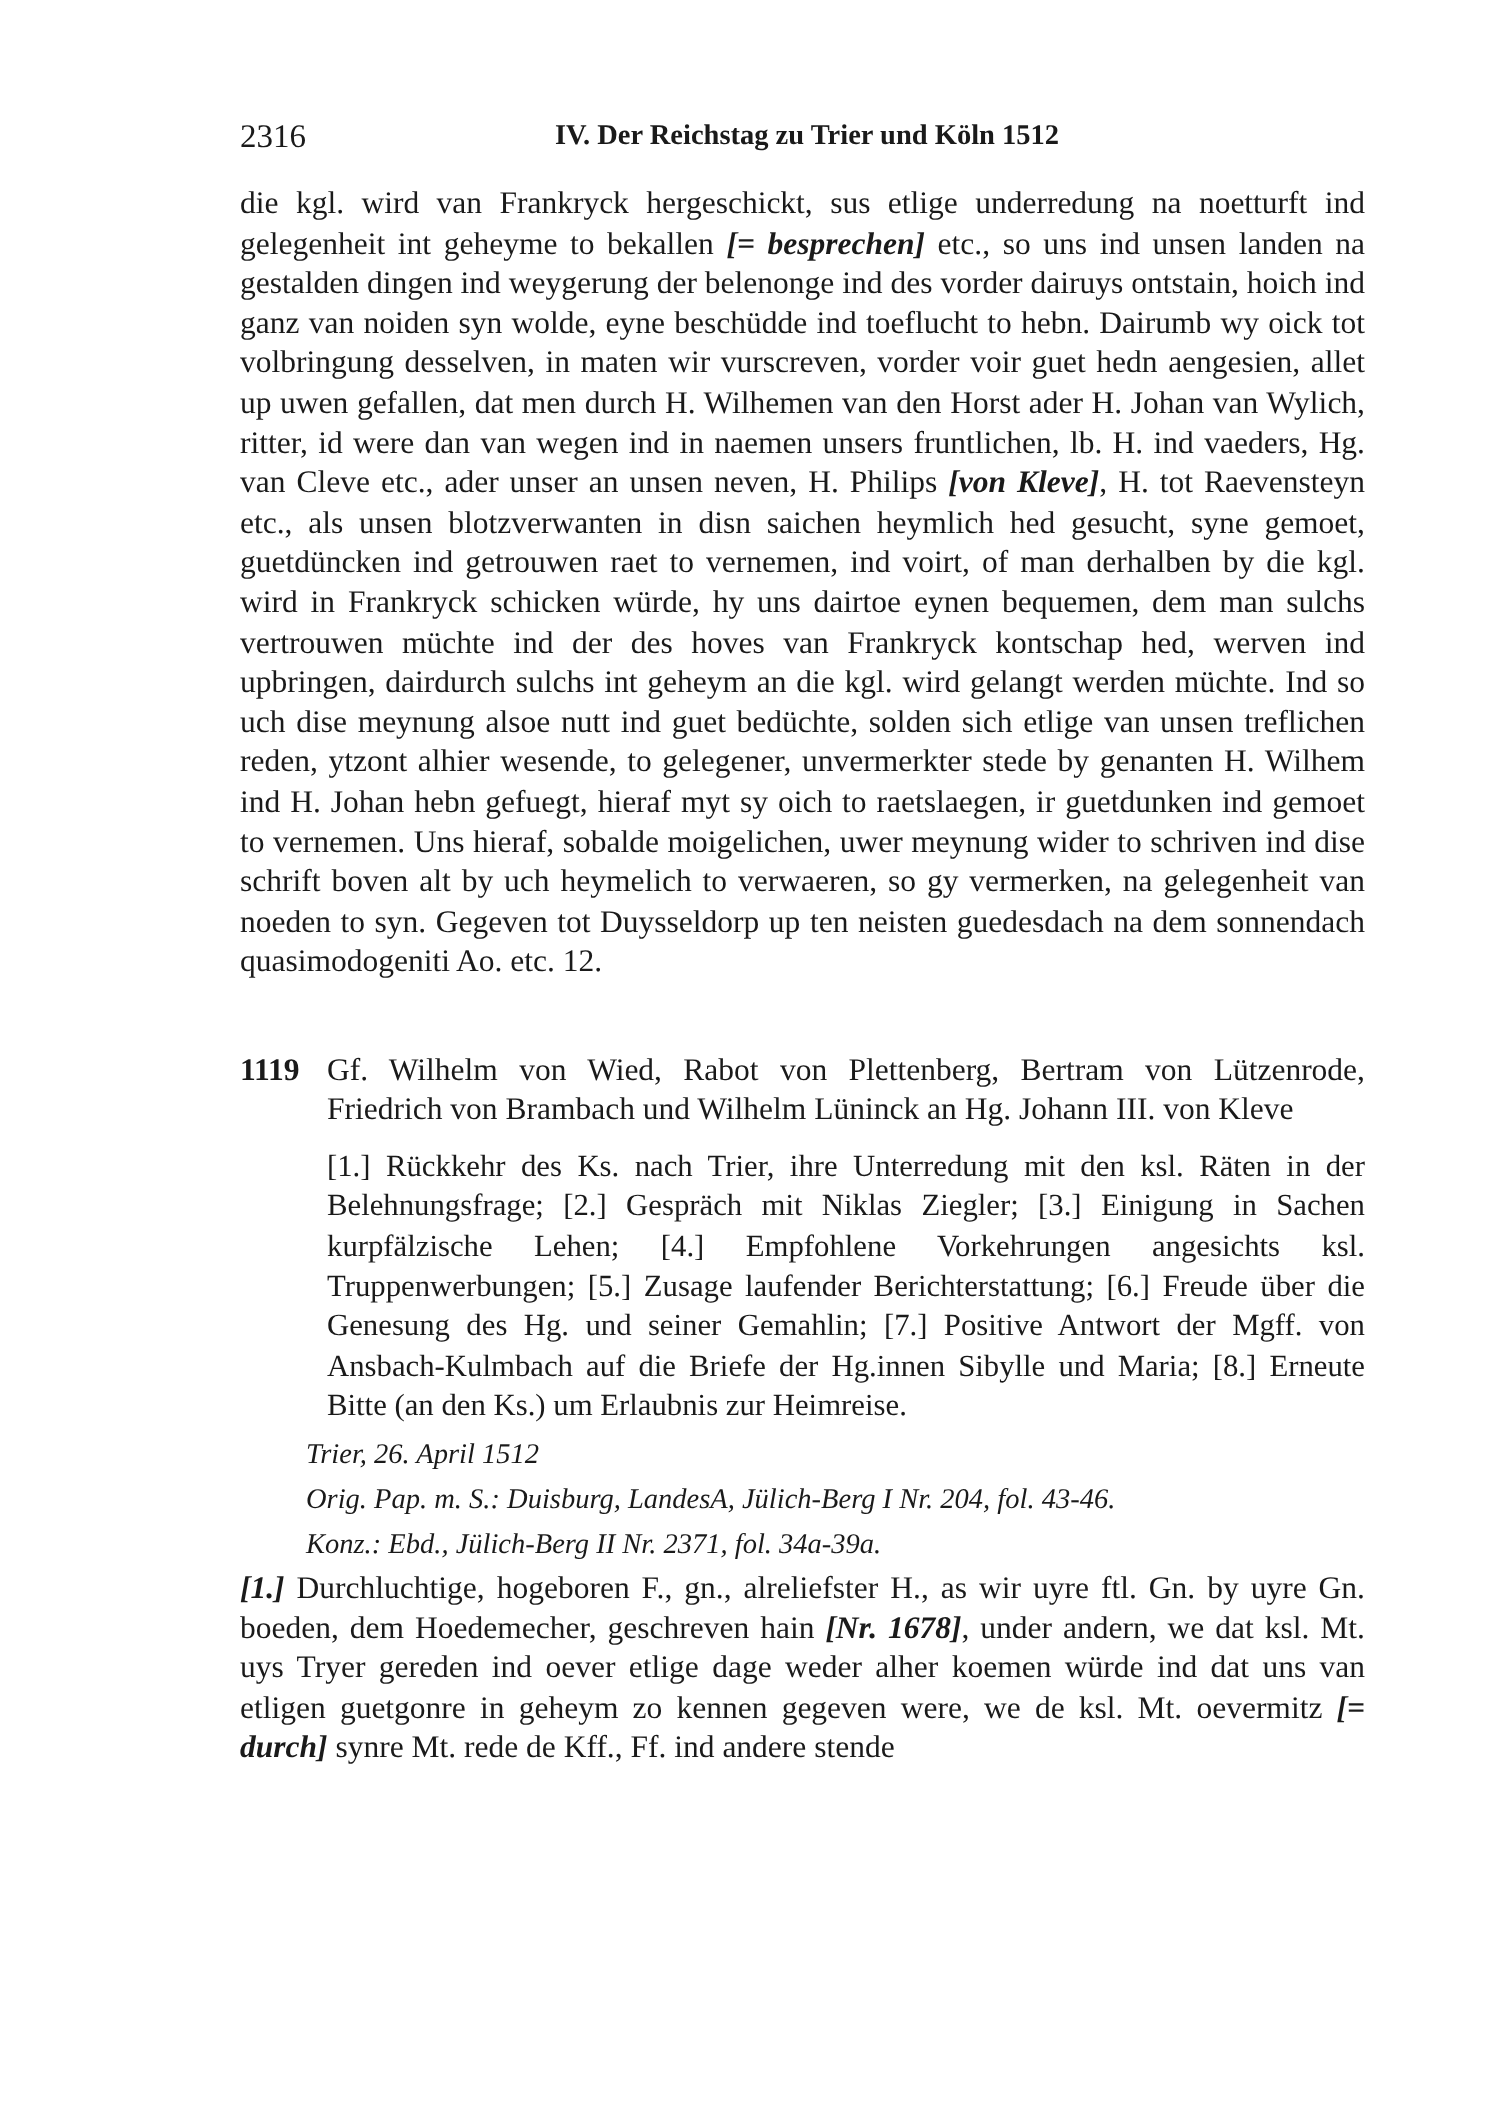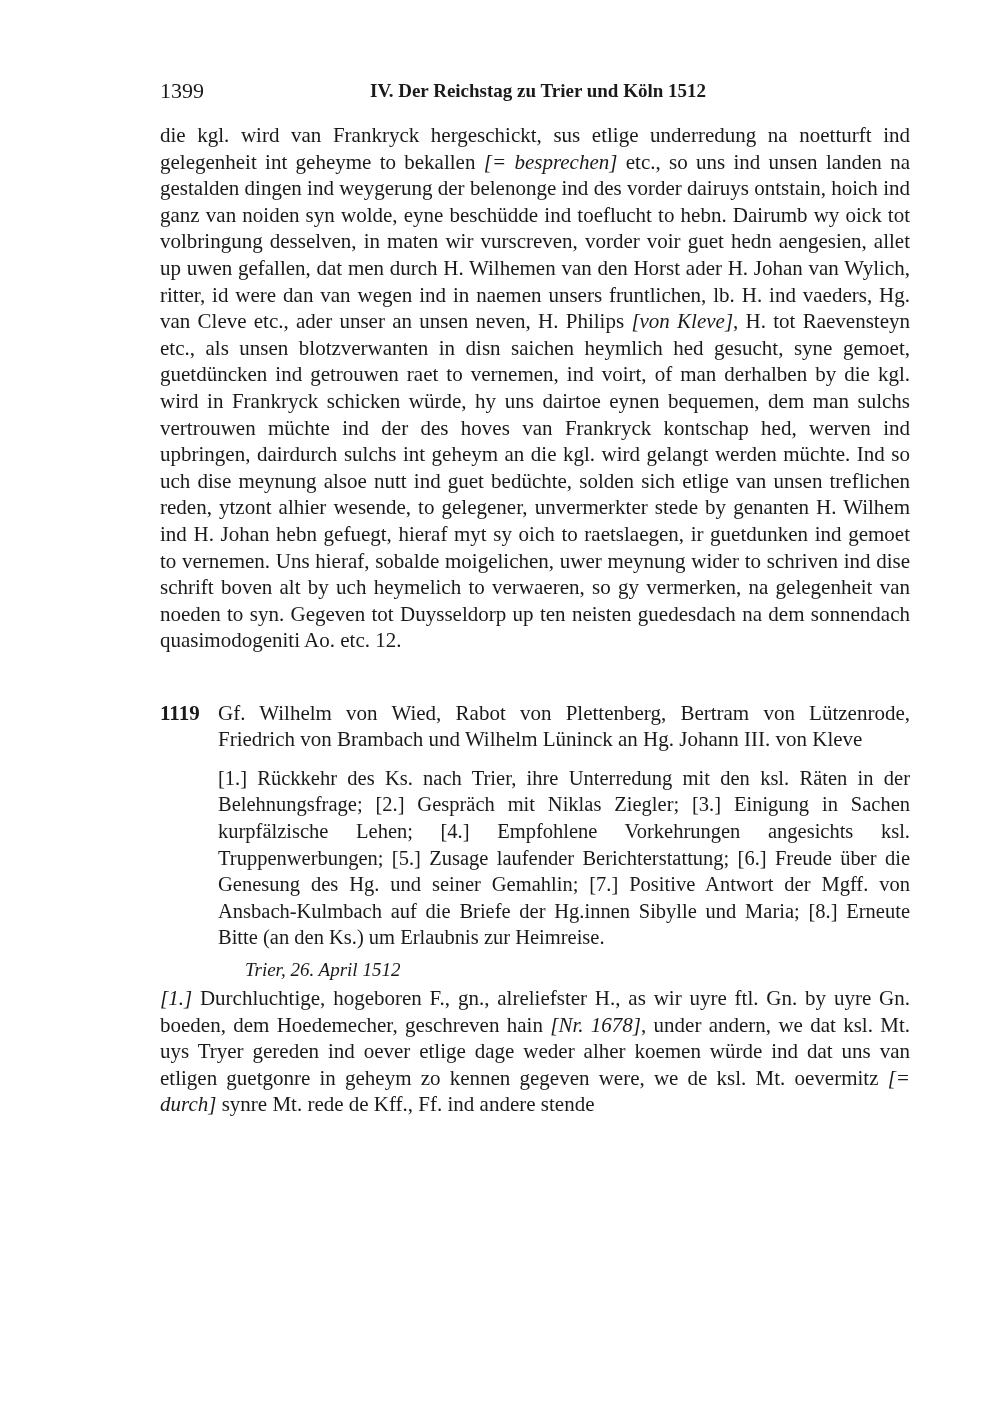--- a/index.html
+++ b/index.html
@@ -10,54 +10,56 @@
     }
     .page { position: absolute; left: 160px; top: 78px; width: 750px; }
     .running-head { position: relative; height: 30px; font-size: 21px; }
     .page-number { position: absolute; left: 0; top: 0; font-size: 22px; }
     .running-title { position: absolute; left: 210px; top: 2px; font-size: 19px; font-weight: bold; }
     .para {
       font-size: 21px; line-height: 26.6px; text-align: justify;
       margin: 0; hyphens: manual;
     }
     .para-1 { margin-top: 14px; }
-    .para i, .regest i { font-style: italic; }
+    .para i, .regest i { font-style: italic; font-weight: bold; }
     .entry { margin-top: 46px; position: relative; }
     .entry-number {
       position: absolute; left: 0; top: 0; font-weight: bold; font-size: 21px;
       line-height: 26px;
     }
     .entry-heading {
       margin-left: 58px; font-weight: normal; font-size: 21px; line-height: 26px;
       text-align: justify;
     }
     .regest {
       margin-left: 58px; margin-top: 13px; font-size: 20.5px;
       line-height: 26.6px; text-align: justify;
     }
-    .meta-line { margin-left: 85px; font-style: italic; font-size: 19px; line-height: 30px; }
+    .meta-line { margin-left: 44px; font-style: italic; font-size: 19px; line-height: 30px; }
     .meta-first { margin-top: 4px; }
     .para-2 { }
   </style>
 </head>
 <body>
 
 <div class="page">
   <div class="running-head">
-    <span class="page-number">1399</span>
+    <span class="page-number">2316</span>
     <span class="running-title">IV. Der Reichstag zu Trier und Köln 1512</span>
   </div>
 
   <p class="para para-1">
     <span>die kgl. wird van Frankryck hergeschickt, sus etlige underredung na noetturft ind gelegenheit int geheyme to bekallen </span><i>[= besprechen]</i><span> etc., so uns ind unsen landen na gestalden dingen ind weygerung der belenonge ind des vorder dairuys ontstain, hoich ind ganz van noiden syn wolde, eyne beschüdde ind toeflucht to hebn. Dairumb wy oick tot volbringung desselven, in maten wir vurscreven, vorder voir guet hedn aengesien, allet up uwen gefallen, dat men durch H. Wilhemen van den Horst ader H. Johan van Wylich, ritter, id were dan van wegen ind in naemen unsers fruntlichen, lb. H. ind vaeders, Hg. van Cleve etc., ader unser an unsen neven, H. Philips </span><i>[von Kleve]</i><span>, H. tot Raevensteyn etc., als unsen blotzverwanten in disn saichen heymlich hed gesucht, syne gemoet, guetdüncken ind getrouwen raet to vernemen, ind voirt, of man derhalben by die kgl. wird in Frankryck schicken würde, hy uns dairtoe eynen bequemen, dem man sulchs vertrouwen müchte ind der des hoves van Frankryck kontschap hed, werven ind upbringen, dairdurch sulchs int geheym an die kgl. wird gelangt werden müchte. Ind so uch dise meynung alsoe nutt ind guet bedüchte, solden sich etlige van unsen treflichen reden, ytzont alhier wesende, to gelegener, unvermerkter stede by genanten H. Wilhem ind H. Johan hebn gefuegt, hieraf myt sy oich to raetslaegen, ir guetdunken ind gemoet to vernemen. Uns hieraf, sobalde moigelichen, uwer meynung wider to schriven ind dise schrift boven alt by uch heymelich to verwaeren, so gy vermerken, na gelegenheit van noeden to syn. Gegeven tot Duysseldorp up ten neisten guedesdach na dem sonnendach quasimodogeniti Ao. etc. 12.</span>
   </p>
 
   <div class="entry">
     <div class="entry-number">1119</div>
     <div class="entry-heading">Gf. Wilhelm von Wied, Rabot von Plettenberg, Bertram von Lützenro­de, Friedrich von Brambach und Wilhelm Lüninck an Hg. Johann III. von Kleve</div>
     <div class="regest">[1.] Rückkehr des Ks. nach Trier, ihre Unterredung mit den ksl. Räten in der Belehnungsfrage; [2.] Gespräch mit Niklas Ziegler; [3.] Einigung in Sachen kurpfälzische Lehen; [4.] Empfohlene Vorkehrungen angesichts ksl. Truppenwerbungen; [5.] Zusage laufender Berichterstattung; [6.] Freude über die Genesung des Hg. und seiner Gemahlin; [7.] Positive Antwort der Mgff. von Ansbach-Kulmbach auf die Briefe der Hg.innen Sibylle und Maria; [8.] Erneute Bitte (an den Ks.) um Erlaubnis zur Heimreise.</div>
     <div class="meta-line meta-first">Trier, 26. April 1512</div>
+    <div class="meta-line">Orig. Pap. m. S.: Duisburg, LandesA, Jülich-Berg I Nr. 204, fol. 43-46.</div>
+    <div class="meta-line">Konz.: Ebd., Jülich-Berg II Nr. 2371, fol. 34a-39a.</div>
   </div>
 
   <p class="para para-2">
     <i>[1.]</i><span> Durchluchtige, hogeboren F., gn., alreliefster H., as wir uyre ftl. Gn. by uyre Gn. boeden, dem Hoedemecher, geschreven hain </span><i>[Nr. 1678]</i><span>, under andern, we dat ksl. Mt. uys Tryer gereden ind oever etlige dage weder alher koemen würde ind dat uns van etligen guetgonre in geheym zo kennen gegeven were, we de ksl. Mt. oevermitz </span><i>[= durch]</i><span> synre Mt. rede de Kff., Ff. ind andere stende</span>
   </p>
 </div>
 
 </body></html>

